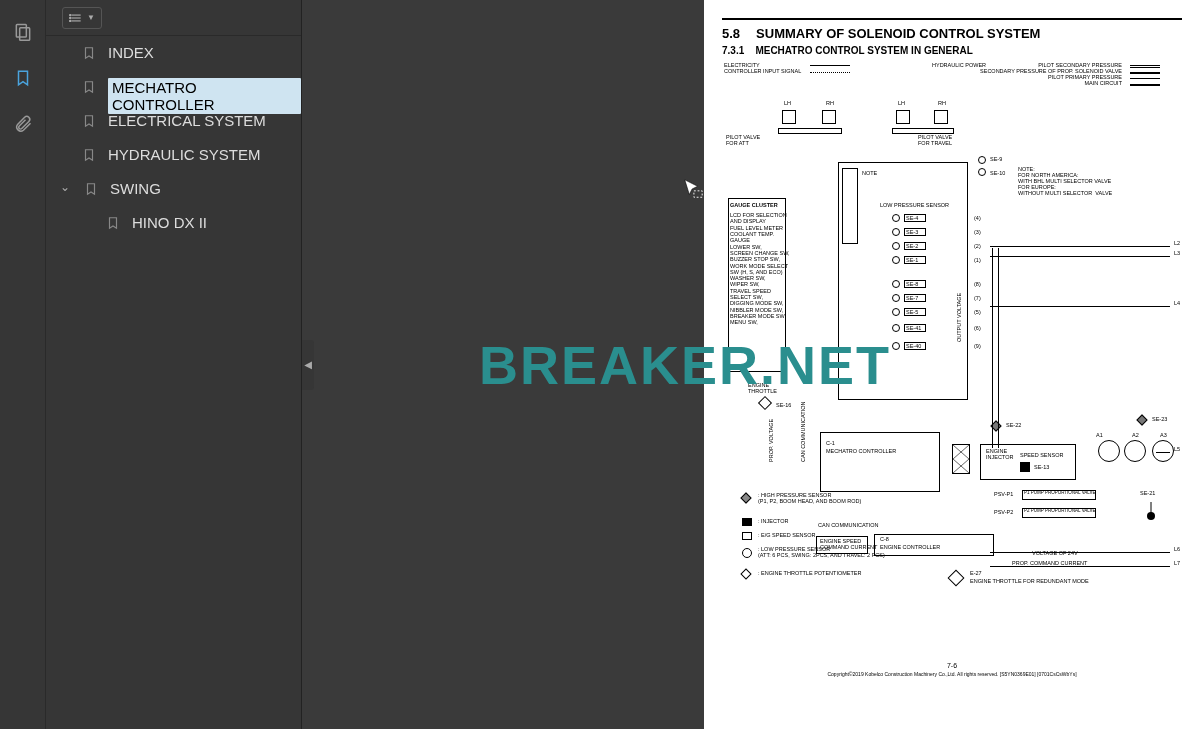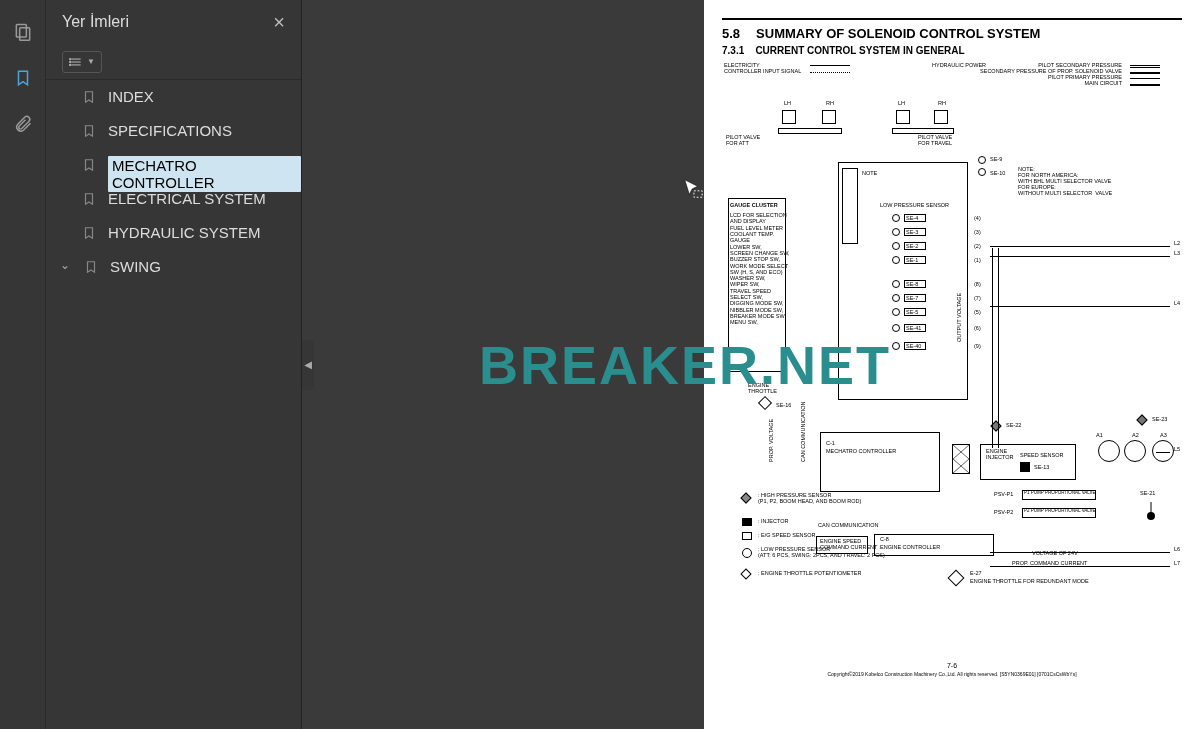--- a/index.html
+++ b/index.html
@@ -241,24 +241,20 @@
       </svg>
   </div>
   <div class="tool-icon">
     <svg width="20" height="20" viewBox="0 0 24 24" fill="none" stroke="currentColor" stroke-width="1.8">
         <path d="M21 11l-8.5 8.5a5 5 0 01-7-7L14 4a3.5 3.5 0 015 5l-8.5 8.5a2 2 0 01-3-3L15 7"></path>
       </svg>
   </div>
 </div>
 
 <div class="bookmarks-panel">
-  <div class="panel-header">
-    <span>Yer İmleri</span>
-    <span class="close-btn">×</span>
-  </div>
   <div class="panel-toolbar">
     <div class="dropdown-btn">
       <svg width="14" height="14" viewBox="0 0 24 24" fill="none" stroke="currentColor" stroke-width="2">
           <line x1="4" y1="7" x2="20" y2="7"></line>
           <line x1="4" y1="12" x2="20" y2="12"></line>
           <line x1="4" y1="17" x2="20" y2="17"></line>
           <circle cx="2" cy="7" r="1" fill="currentColor"></circle>
           <circle cx="2" cy="12" r="1" fill="currentColor"></circle>
           <circle cx="2" cy="17" r="1" fill="currentColor"></circle>
         </svg>
@@ -267,28 +263,20 @@
   </div>
   <div class="bookmark-list">
     <div class="bookmark-item">
       <span class="bm-icon">
           <svg width="14" height="18" viewBox="0 0 24 24" fill="none" stroke="currentColor" stroke-width="2">
             <path d="M6 3h12v18l-6-4-6 4V3z"></path>
           </svg>
         </span>
       <span class="bm-label">INDEX</span>
     </div>
-    <div class="bookmark-item">
-      <span class="bm-icon">
-          <svg width="14" height="18" viewBox="0 0 24 24" fill="none" stroke="currentColor" stroke-width="2">
-            <path d="M6 3h12v18l-6-4-6 4V3z"></path>
-          </svg>
-        </span>
-      <span class="bm-label">SPECIFICATIONS</span>
-    </div>
     <div class="bookmark-item selected">
       <span class="bm-icon">
           <svg width="14" height="18" viewBox="0 0 24 24" fill="none" stroke="currentColor" stroke-width="2">
             <path d="M6 3h12v18l-6-4-6 4V3z"></path>
           </svg>
         </span>
       <span class="bm-label">MECHATRO CONTROLLER</span>
     </div>
     <div class="bookmark-item">
       <span class="bm-icon">
@@ -308,20 +296,28 @@
     </div>
     <div class="bookmark-item has-chevron">
       <span class="chevron">⌄</span>
       <span class="bm-icon">
           <svg width="14" height="18" viewBox="0 0 24 24" fill="none" stroke="currentColor" stroke-width="2">
             <path d="M6 3h12v18l-6-4-6 4V3z"></path>
           </svg>
         </span>
       <span class="bm-label">SWING</span>
     </div>
+    <div class="bookmark-item nested">
+      <span class="bm-icon">
+          <svg width="14" height="18" viewBox="0 0 24 24" fill="none" stroke="currentColor" stroke-width="2">
+            <path d="M6 3h12v18l-6-4-6 4V3z"></path>
+          </svg>
+        </span>
+      <span class="bm-label">HINO DX II</span>
+    </div>
   </div>
 </div>
 
 <div class="viewer-area">
   <div class="collapse-handle">◀</div>
   <div class="cursor-icon">
     <svg width="22" height="22" viewBox="0 0 24 24">
         <path d="M3 2l5 16 3-6 6-3L3 2z" fill="#fff" stroke="#000" stroke-width="0.6"></path>
         <rect x="13" y="14" width="9" height="7" fill="none" stroke="#fff" stroke-width="1" stroke-dasharray="2 2"></rect>
       </svg>
@@ -329,21 +325,21 @@
   <div class="watermark">BREAKER.NET</div>
 
   <div class="page">
     <div style="border-top:2px solid #000;margin-bottom:6px;"></div>
     <div class="section-title">
       <span>5.8</span>
       <span>SUMMARY OF SOLENOID CONTROL SYSTEM</span>
     </div>
     <div class="subsection-title">
       <span>7.3.1</span>&nbsp;&nbsp;&nbsp;
-      <span>CURRENT CONTROL SYSTEM IN GENERAL</span>
+      <span>MECHATRO CONTROL SYSTEM IN GENERAL</span>
     </div>
 
     <div class="diagram-area">
 
       <div class="small-text" style="left:2px;top:0;white-space:pre;">ELECTRICITY
 CONTROLLER INPUT SIGNAL</div>
       <div class="line-h" style="left:88px;top:3px;width:40px;"></div>
       <div class="line-h" style="left:88px;top:10px;width:40px;border-top:1px dotted #000;background:none;height:0;"></div>
 
       <div class="small-text" style="left:210px;top:0;">HYDRAULIC POWER</div>

